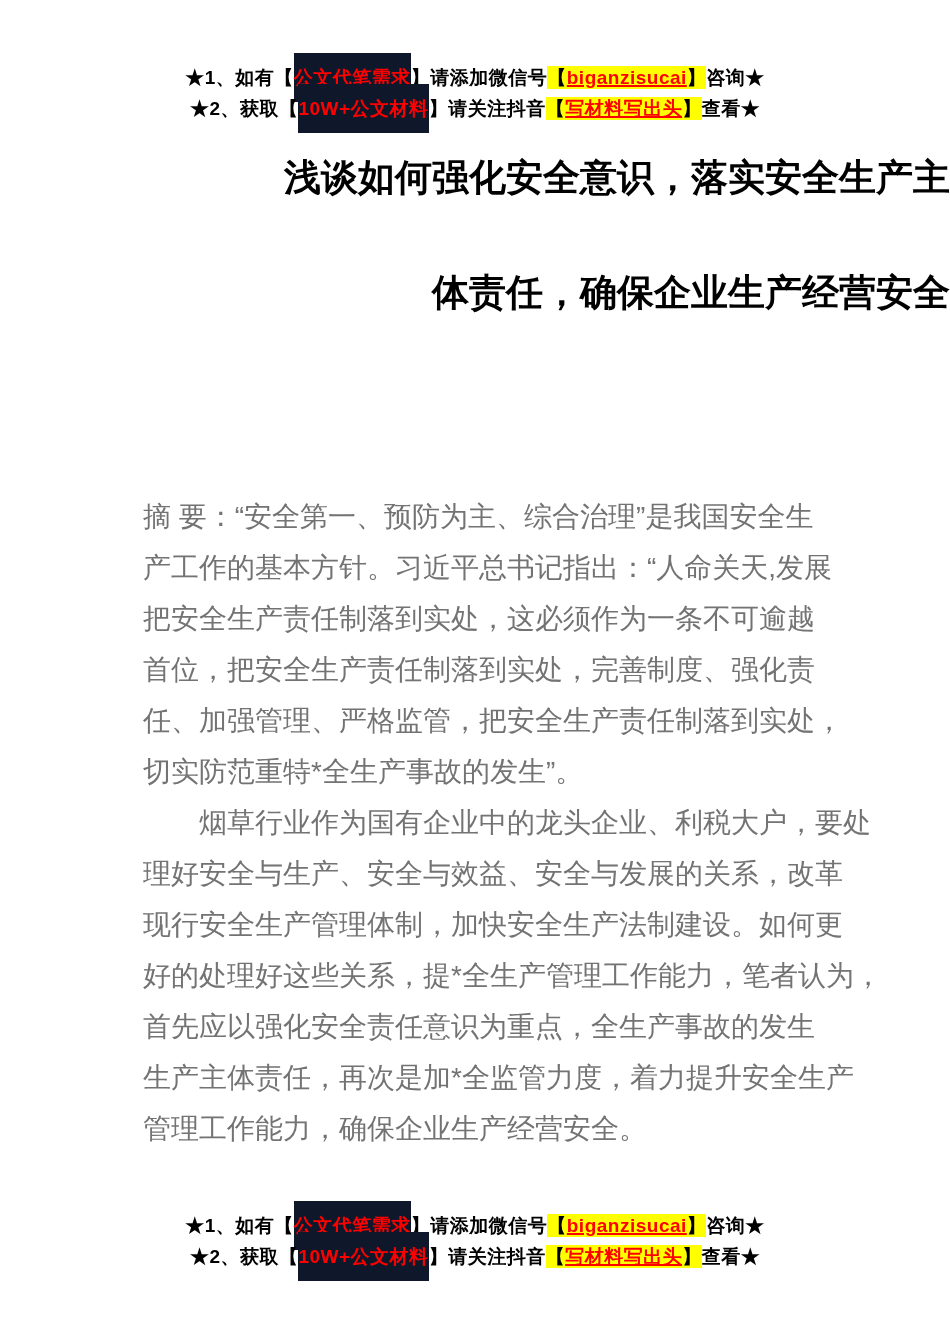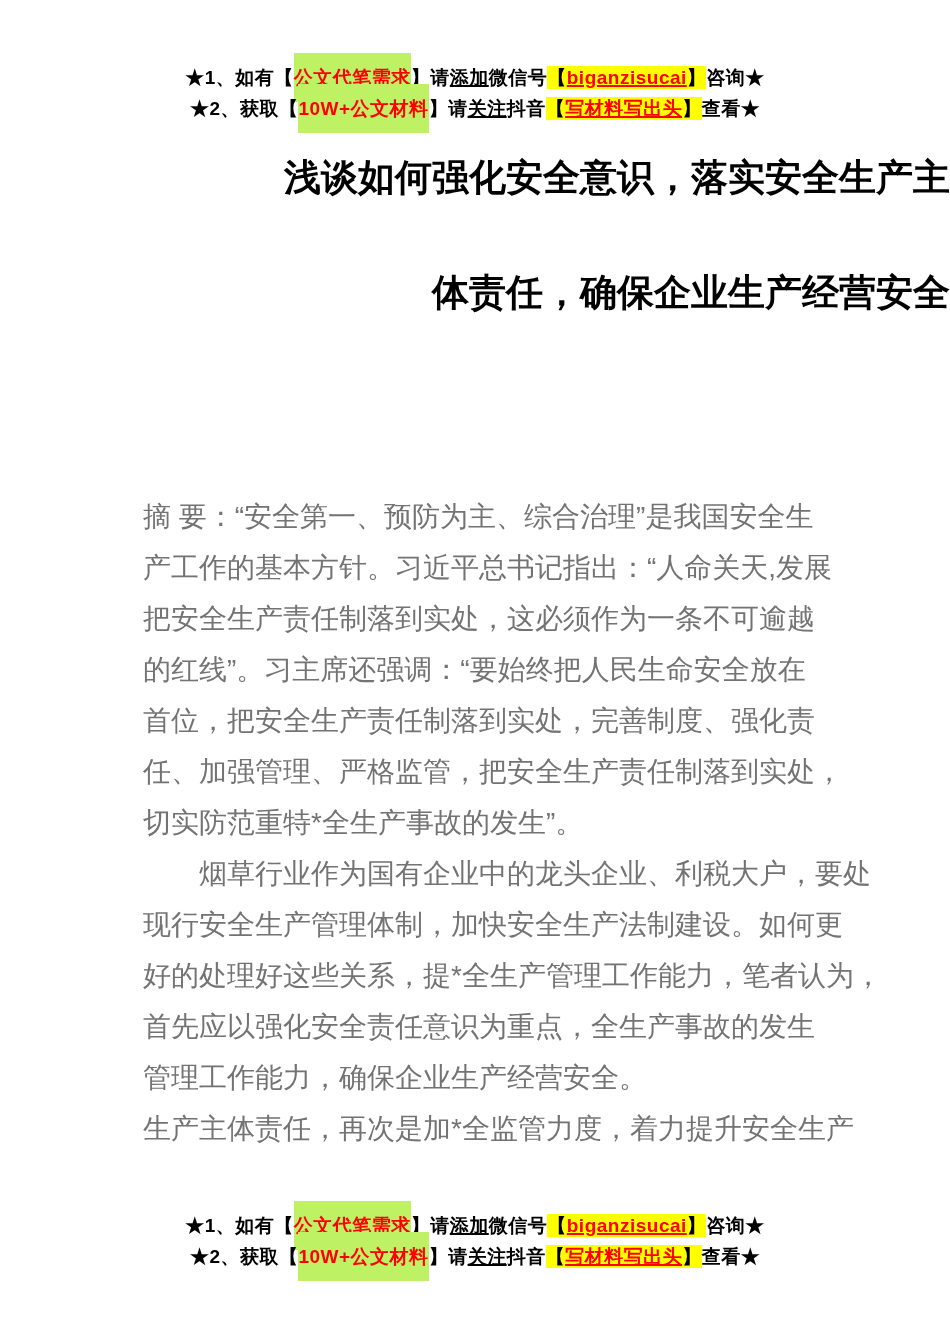--- a/index.html
+++ b/index.html
@@ -19,38 +19,37 @@
     text-align: center;
     font-size: 19px;
     font-weight: 700;
     line-height: 31px;
     color: #000000;
     letter-spacing: 0.5px;
   }
   .promo-top { top: 62px; }
   .promo-bottom { top: 1210px; }
   .hl {
-    background: #bef264;
+    background: #0f172a;
     color: #ff0000;
     padding: 14px 0;
   }
   .hl-u {
     background: #ffff00;
     color: #ff0000;
     text-decoration: underline;
     text-decoration-thickness: 2px;
     padding: 1px 0;
   }
   .hl-bracket {
     background: #ffff00;
     color: #000000;
     padding: 1px 0;
   }
   .u {
-    text-decoration: underline;
     text-decoration-thickness: 2px;
   }
   
   .doc-title {
     position: absolute;
     top: 120px;
     left: 0; right: 0;
     text-align: right;
     font-size: 37px;
     font-weight: 700;
@@ -83,30 +82,30 @@
 
   <div class="doc-title">
     <div>浅谈如何强化安全意识，落实安全生产主</div>
     <div>体责任，确保企业生产经营安全</div>
   </div>
 
   <div class="body-text">
     <div class="body-line">摘 要：“安全第一、预防为主、综合治理”是我国安全生</div>
     <div class="body-line">产工作的基本方针。习近平总书记指出：“人命关天,发展</div>
     <div class="body-line">把安全生产责任制落到实处，这必须作为一条不可逾越</div>
-    <div class="body-line">的红线”。习主席还强调：“要始终把人民生命安全放在</div>
     <div class="body-line">首位，把安全生产责任制落到实处，完善制度、强化责</div>
     <div class="body-line">任、加强管理、严格监管，把安全生产责任制落到实处，</div>
     <div class="body-line">切实防范重特*全生产事故的发生”。</div>
     <div class="body-line indent">烟草行业作为国有企业中的龙头企业、利税大户，要处</div>
+    <div class="body-line">理好安全与生产、安全与效益、安全与发展的关系，改革</div>
     <div class="body-line">现行安全生产管理体制，加快安全生产法制建设。如何更</div>
     <div class="body-line">好的处理好这些关系，提*全生产管理工作能力，笔者认为，</div>
     <div class="body-line">首先应以强化安全责任意识为重点，全生产事故的发生</div>
+    <div class="body-line">生产主体责任，再次是加*全监管力度，着力提升安全生产</div>
     <div class="body-line">管理工作能力，确保企业生产经营安全。</div>
-    <div class="body-line">生产主体责任，再次是加*全监管力度，着力提升安全生产</div>
   </div>
 
   <div class="promo promo-bottom">
     <div><span>★1、如有【</span><span class="hl">公文代笔需求</span><span>】请</span><span class="u">添加</span><span>微信号</span><span class="hl-bracket">【</span><span class="hl-u">biganzisucai</span><span class="hl-bracket">】</span><span>咨询★</span></div>
     <div><span>★2、获取【</span><span class="hl">10W+公文材料</span><span>】请</span><span class="u">关注</span><span>抖音</span><span class="hl-bracket">【</span><span class="hl-u">写材料写出头</span><span class="hl-bracket">】</span><span>查看★</span></div>
   </div>
 
 </div>
 
 </body></html>

